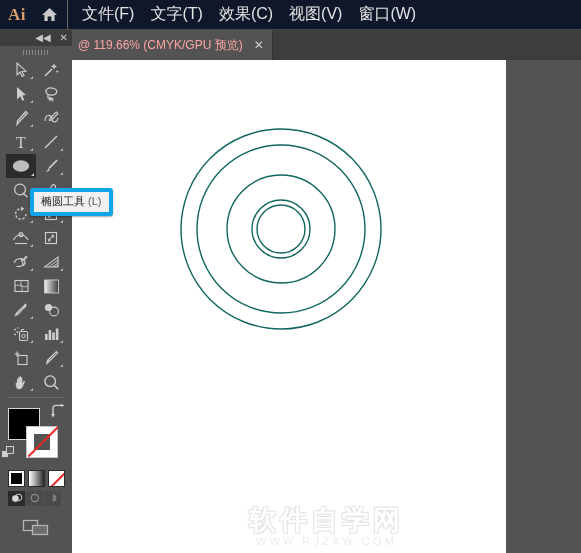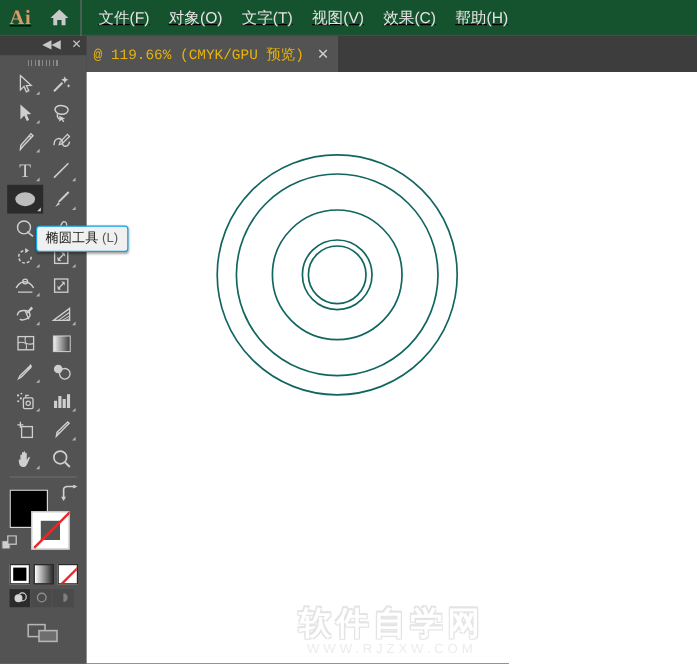--- a/index.html
+++ b/index.html
@@ -19,26 +19,25 @@
     width: 581px;
     height: 553px;
     background: #535353;
   }
 
   
   .menubar {
     position: absolute;
     left: 0; top: 0;
     width: 581px; height: 30px;
-    background: #14532d;
+    background: #0f172a;
     display: flex;
     align-items: center;
     border-bottom: 1px solid #4a4a4a;
     box-sizing: border-box;
-    text-decoration: underline;
   }
   .ai-logo {
     width: 34px;
     height: 30px;
     display: flex;
     align-items: center;
     justify-content: center;
     color: #d89b6a;
     font-size: 17px;
     font-weight: bold;
@@ -51,21 +50,21 @@
   }
   .home-btn svg { display:block; }
   .menu-sep {
     width: 1px; height: 30px;
     background: #6a6a6a;
     margin-left: 3px; margin-right: 6px;
   }
   .menu-items { display: flex; align-items: center; }
   .menu-item {
     color: #e3e3e3;
-    font-size: 13px;
+    font-size: 16px;
     padding: 3px 8px;
     white-space: nowrap;
     cursor: default;
   }
 
   
   .tabbar {
     position: absolute;
     left: 0; top: 30px;
     width: 581px; height: 30px;
@@ -77,24 +76,23 @@
     left: 72px; top: 0;
     height: 30px;
     background: #535353;
     display: flex;
     align-items: center;
     padding: 0 8px 0 6px;
     box-sizing: border-box;
     border-right: 1px solid #333;
   }
   .doc-tab-title {
-    color: #eab308;
+    color: #fca5a5;
     font-size: 12px;
     white-space: nowrap;
-    font-family: Liberation Mono, monospace;
   }
   .doc-tab-close {
     color: #cfcfcf;
     font-size: 12px;
     margin-left: 11px;
     font-weight: bold;
     line-height: 1;
   }
 
   
@@ -260,36 +258,36 @@
     margin: 10px auto 0 auto;
     width: 30px; height: 22px;
     display:flex; align-items:center; justify-content:center;
   }
 
   
   .tooltip {
     position: absolute;
     left: 30px; top: 188px;
     background: #f0f0f0;
-    border: 1px solid #0ea5e9;
+    border: 4px solid #0ea5e9;
     border-radius: 3px;
     padding: 2px 7px 3px 7px;
     font-size: 11px;
     color: #1c1c1c;
     white-space: nowrap;
     z-index: 40;
     box-shadow: 0 1px 2px rgba(0,0,0,0.35);
   }
   .tooltip .shortcut { color: #5a5a5a; }
 
   
   .canvas {
     position: absolute;
     left: 72px; top: 60px;
-    width: 509px;
+    width: 434px;
     height: 493px;
     background: #ffffff;
     overflow: hidden;
   }
   .canvas svg { display: block; }
 
   
   .watermark {
     position: absolute;
     left: 0; bottom: 6px;
@@ -325,25 +323,24 @@
   <div class="menubar">
     <div class="ai-logo">Ai</div>
     <div class="home-btn">
       <svg width="17" height="15" viewBox="0 0 17 15">
         <path d="M8.5 1 L16 8 L13.6 8 L13.6 14 L10.3 14 L10.3 9.6 L6.7 9.6 L6.7 14 L3.4 14 L3.4 8 L1 8 Z" fill="#c9c9c9"></path>
       </svg>
     </div>
     <div class="menu-sep"></div>
     <div class="menu-items">
       <div class="menu-item">文件(F)</div>
-      <div class="menu-item">对象(O)</div>
       <div class="menu-item">文字(T)</div>
+      <div class="menu-item">效果(C)</div>
       <div class="menu-item">视图(V)</div>
-      <div class="menu-item">效果(C)</div>
-      <div class="menu-item">帮助(H)</div>
+      <div class="menu-item">窗口(W)</div>
     </div>
   </div>
 
   <div class="tabbar">
     <div class="doc-tab">
       <span class="doc-tab-title">@ 119.66% (CMYK/GPU 预览)</span>
       <span class="doc-tab-close">✕</span>
     </div>
   </div>
 

